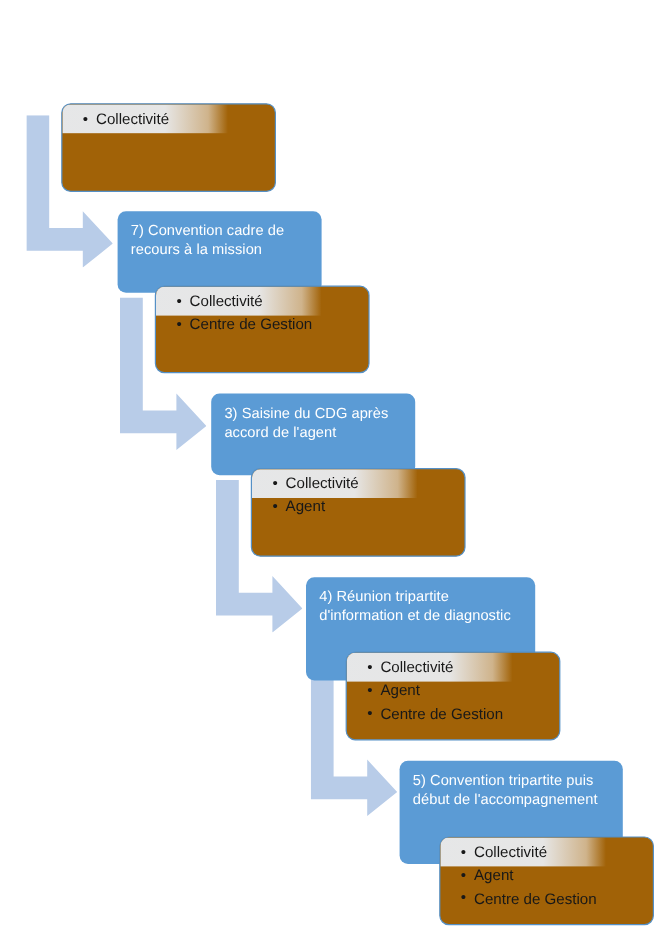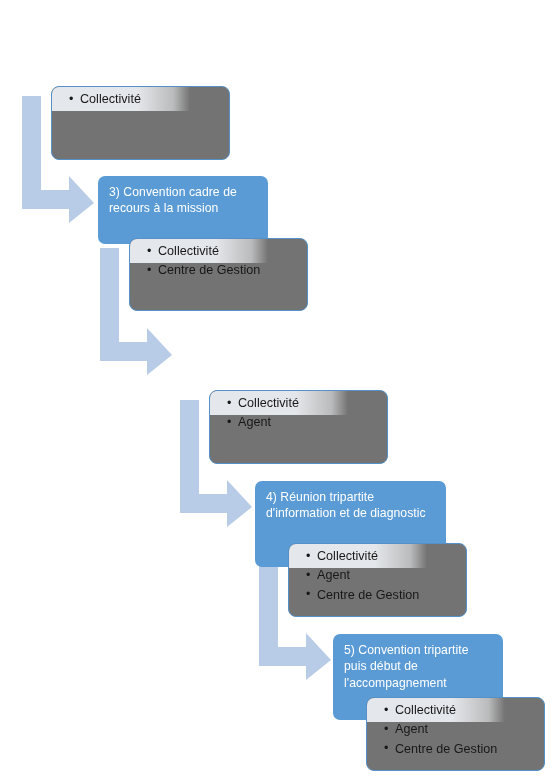--- a/index.html
+++ b/index.html
@@ -30,21 +30,21 @@
     line-height: 16.4px;
     padding: 8px 10px 8px 11px;
     letter-spacing: 0.05px;
     z-index: 3;
   }
 
   
   .step-body {
     position: absolute;
     box-sizing: border-box;
-    background: #737373;
+    background: #a16207;
     border: 1.6px solid #5590c6;
     border-radius: 8px;
     z-index: 4;
     overflow: hidden;
   }
   
   .band {
     position: absolute;
     left: 0;
     top: 0;
@@ -98,35 +98,38 @@
       <li>Collectivité</li>
     </ul>
   </div>
   <div class="arrow" style="left:22px; top:96px; width:72px; height:127px;">
     <svg width="72" height="127" viewBox="0 0 72 127">
       <path d="M0,0 L19,0 L19,94 L47,94 L47,80 L72,107 L47,127 L47,113 L0,113 Z" fill="#b8cce8"></path>
     </svg>
   </div>
 
   <div class="step-header" style="left:98px; top:176px; width:170px; height:68px;">
-    <span>3) Convention cadre de recours à la mission</span>
+    <span>7) Convention cadre de recours à la mission</span>
   </div>
   <div class="step-body" style="left:129px; top:238px; width:179px; height:73px;">
     <div class="band"></div>
     <ul class="bullets">
       <li>Collectivité</li>
       <li>Centre de Gestion</li>
     </ul>
   </div>
   <div class="arrow" style="left:100px; top:248px; width:72px; height:127px;">
     <svg width="72" height="127" viewBox="0 0 72 127">
       <path d="M0,0 L19,0 L19,94 L47,94 L47,80 L72,107 L47,127 L47,113 L0,113 Z" fill="#b8cce8"></path>
     </svg>
   </div>
 
+  <div class="step-header" style="left:176px; top:328px; width:170px; height:68px;">
+    <span>3) Saisine du CDG après accord de l'agent</span>
+  </div>
   <div class="step-body" style="left:209px; top:390px; width:179px; height:74px;">
     <div class="band"></div>
     <ul class="bullets">
       <li>Collectivité</li>
       <li>Agent</li>
     </ul>
   </div>
   <div class="arrow" style="left:180px; top:400px; width:72px; height:127px;">
     <svg width="72" height="127" viewBox="0 0 72 127">
       <path d="M0,0 L19,0 L19,94 L47,94 L47,80 L72,107 L47,127 L47,113 L0,113 Z" fill="#b8cce8"></path>
@@ -143,21 +146,21 @@
       <li>Agent</li>
       <li>Centre de Gestion</li>
     </ul>
   </div>
   <div class="arrow" style="left:259px; top:553px; width:72px; height:127px;">
     <svg width="72" height="127" viewBox="0 0 72 127">
       <path d="M0,0 L19,0 L19,94 L47,94 L47,80 L72,107 L47,127 L47,113 L0,113 Z" fill="#b8cce8"></path>
     </svg>
   </div>
 
-  <div class="step-header" style="left:333px; top:634px; width:170px; height:86px;">
+  <div class="step-header" style="left:333px; top:634px; width:186px; height:86px;">
     <span>5) Convention tripartite puis début de l'accompagnement</span>
   </div>
   <div class="step-body" style="left:366px; top:697px; width:179px; height:74px;">
     <div class="band"></div>
     <ul class="bullets">
       <li>Collectivité</li>
       <li>Agent</li>
       <li>Centre de Gestion</li>
     </ul>
   </div>

